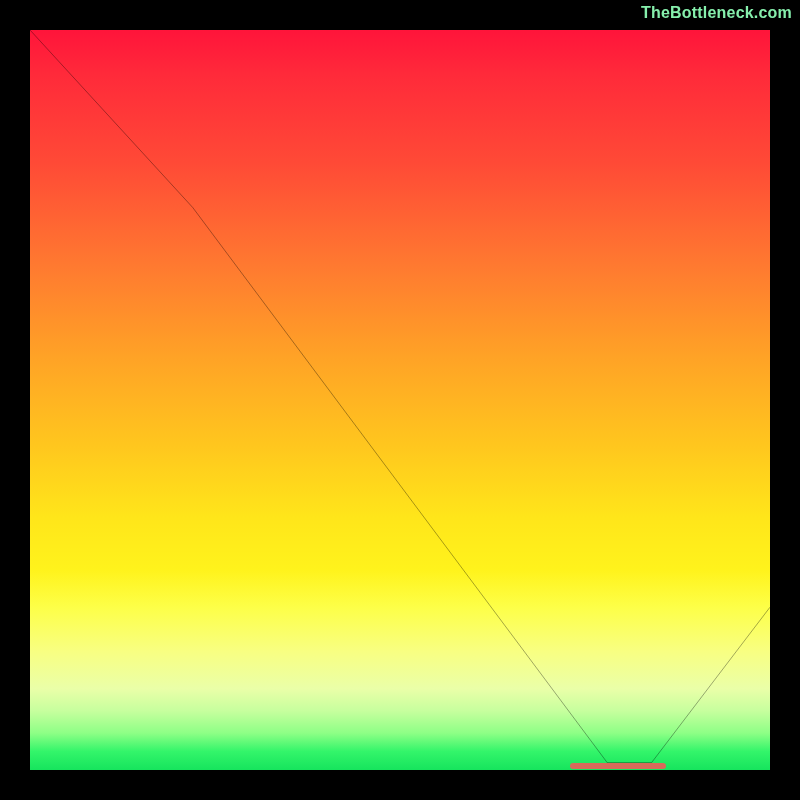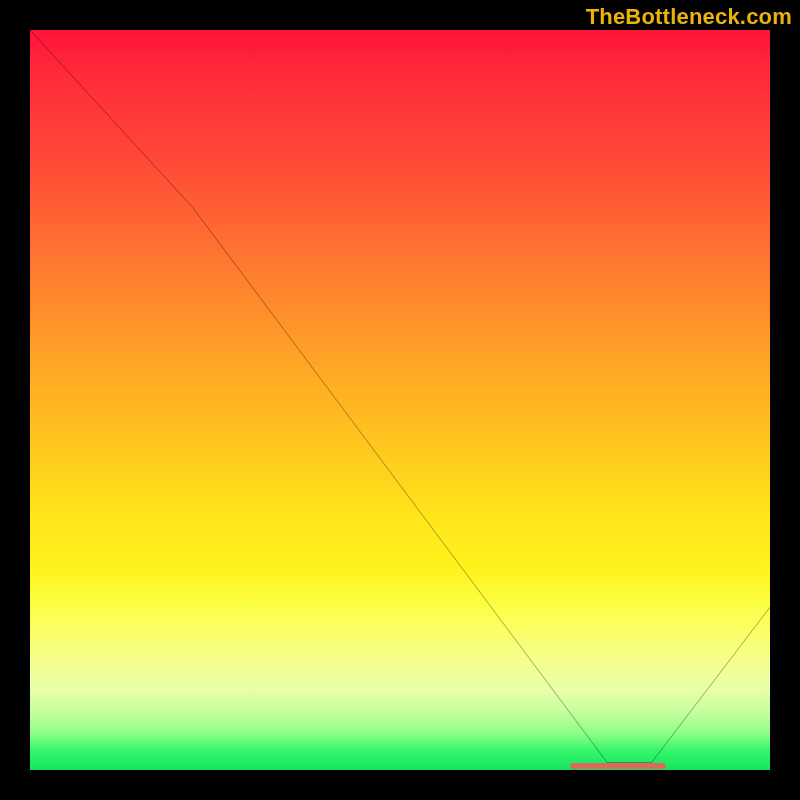--- a/index.html
+++ b/index.html
@@ -7,23 +7,23 @@
   .frame {
     width: 800px;
     height: 800px;
     background: #000;
     position: relative;
   }
   .watermark {
     position: absolute;
     top: 4px;
     right: 8px;
-    color: #eab308;
+    color: #86efac;
     font-family: Arial, Helvetica, sans-serif;
-    font-size: 22px;
+    font-size: 16px;
     font-weight: 600;
     letter-spacing: 0.2px;
     z-index: 5;
   }
   .plot {
     position: absolute;
     left: 30px;
     top: 30px;
     width: 740px;
     height: 740px;

